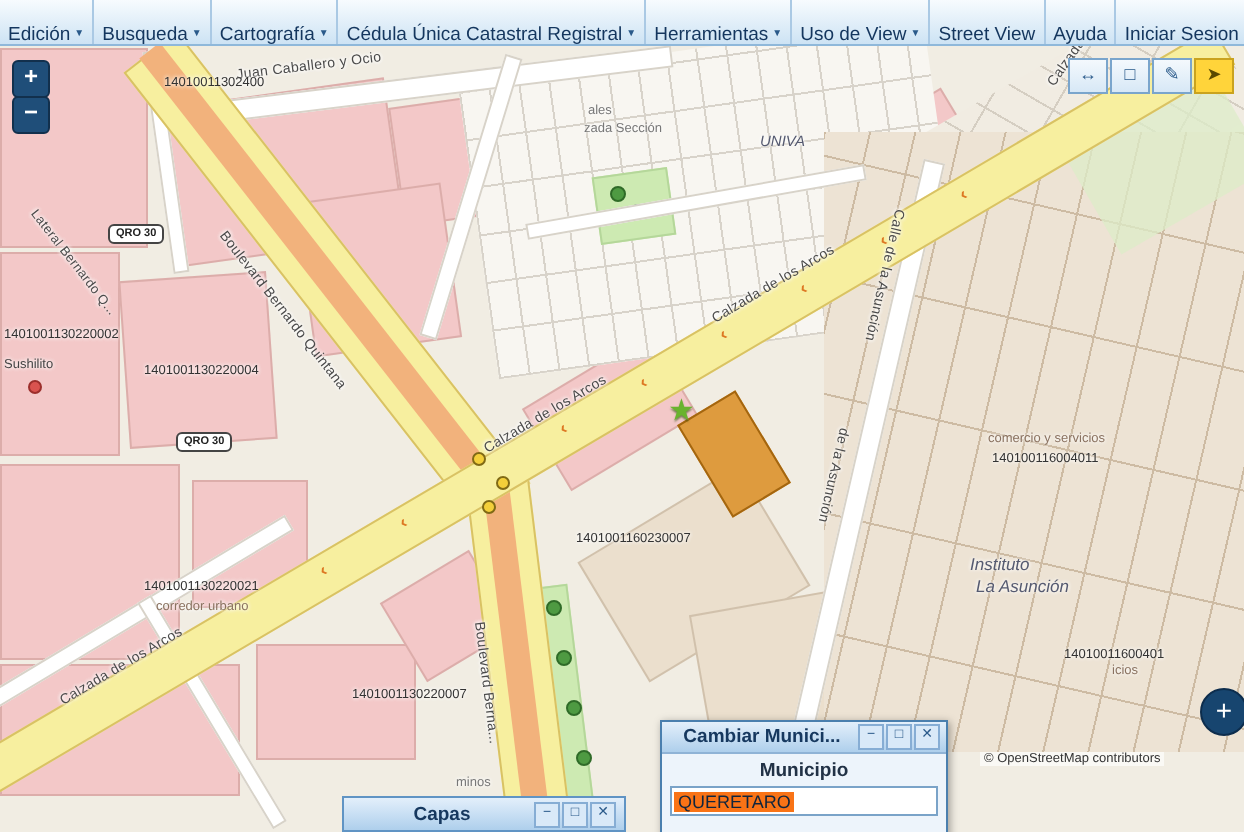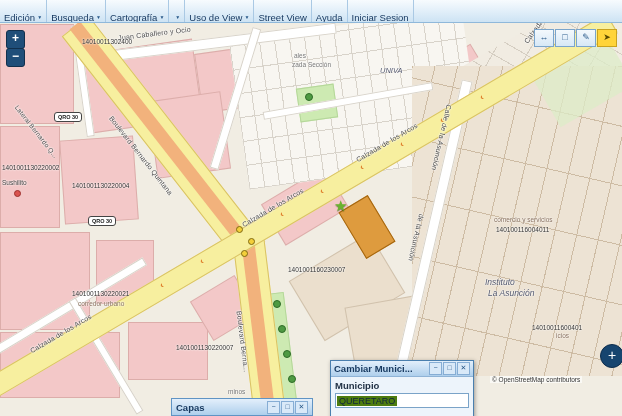--- a/index.html
+++ b/index.html
@@ -43,27 +43,27 @@
   .tool.active{background:#ffd43a;border-color:#caa31e;color:#5a4a00;}
   .plus{position:absolute;left:600px;top:344px;width:22px;height:22px;border-radius:50%;background:#17456f;
         color:#fff;font-size:14px;line-height:21px;text-align:center;border:1px solid #0d2d4d;z-index:20;cursor:pointer;}
   .attr{position:absolute;left:490px;top:376px;font-size:6.5px;color:#333;background:rgba(255,255,255,.65);
         padding:0 2px;z-index:15;}
   
   .win{position:absolute;left:330px;top:360px;width:142px;height:70px;background:#edf4fb;border:1px solid #4a7fae;
        box-shadow:1px 1px 4px rgba(0,0,0,.35);z-index:30;}
   .win-title,.bar{height:15px;background:linear-gradient(#e3effb,#aecfec);display:flex;align-items:center;
        font-size:9.5px;font-weight:bold;color:#16385f;padding:0 3px;border-bottom:1px solid #8fb3d6;}
-  .win-title .t,.bar .t{flex:1;overflow:hidden;white-space:nowrap;}
+  .win-title .t,.bar .t{flex:1;overflow:hidden;white-space:nowrap;text-align:center;}
   .wbtn{width:11px;height:11px;margin-left:1px;background:#d9e9f8;border:1px solid #86add4;font-size:7px;
         line-height:9px;text-align:center;color:#2a5a8a;cursor:pointer;flex:none;font-weight:normal;}
   .win-body{padding:2px 4px;}
-  .win-lbl{font-size:9.5px;font-weight:bold;color:#223246;margin:1px 0 2px 0;}
+  .win-lbl{font-size:9.5px;font-weight:bold;color:#223246;margin:1px 0 2px 0;text-align:center;}
   .fld{background:#fff;border:1px solid #7aa3c8;height:13px;font-size:9px;display:flex;align-items:center;padding:0 1px;cursor:text;}
-  .fld span{background:#4d7c0f;padding:0 2px;color:#10253d;}
+  .fld span{background:#f97316;padding:0 2px;color:#10253d;}
   .bar{position:absolute;top:398px;height:18px;border:1px solid #6094c4;box-sizing:border-box;z-index:32;padding:0 4px;}
 </style>
 </head>
 <body>
 
 <div id="root">
 
   <div class="menubar">
     <div class="mitem">
         <span>Edición</span>
@@ -71,20 +71,25 @@
       </div>
     <div class="mitem">
         <span>Busqueda</span>
         <span class="car">▼</span>
       </div>
     <div class="mitem">
         <span>Cartografía</span>
         <span class="car">▼</span>
       </div>
     <div class="mitem">
+        <span>Cédula Única Catastral Registral</span>
+        <span class="car">▼</span>
+      </div>
+    <div class="mitem">
+        <span>Herramientas</span>
         <span class="car">▼</span>
       </div>
     <div class="mitem">
         <span>Uso de View</span>
         <span class="car">▼</span>
       </div>
     <div class="mitem">
         <span>Street View</span>
       </div>
     <div class="mitem">

